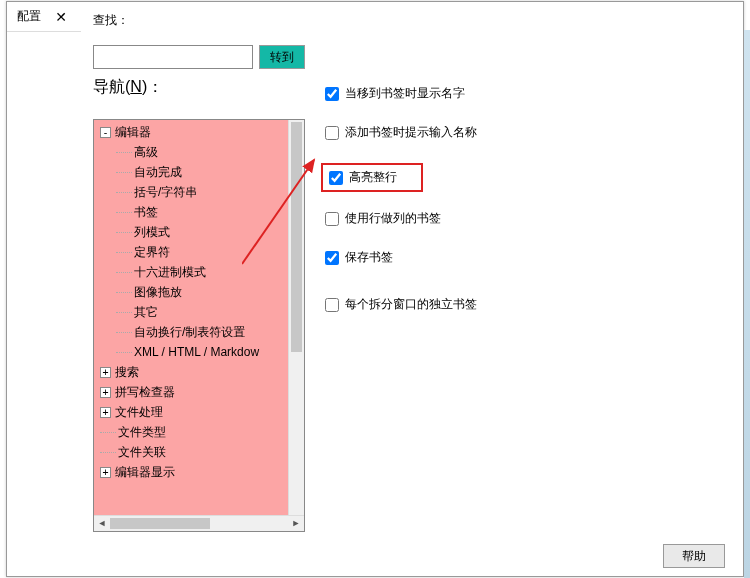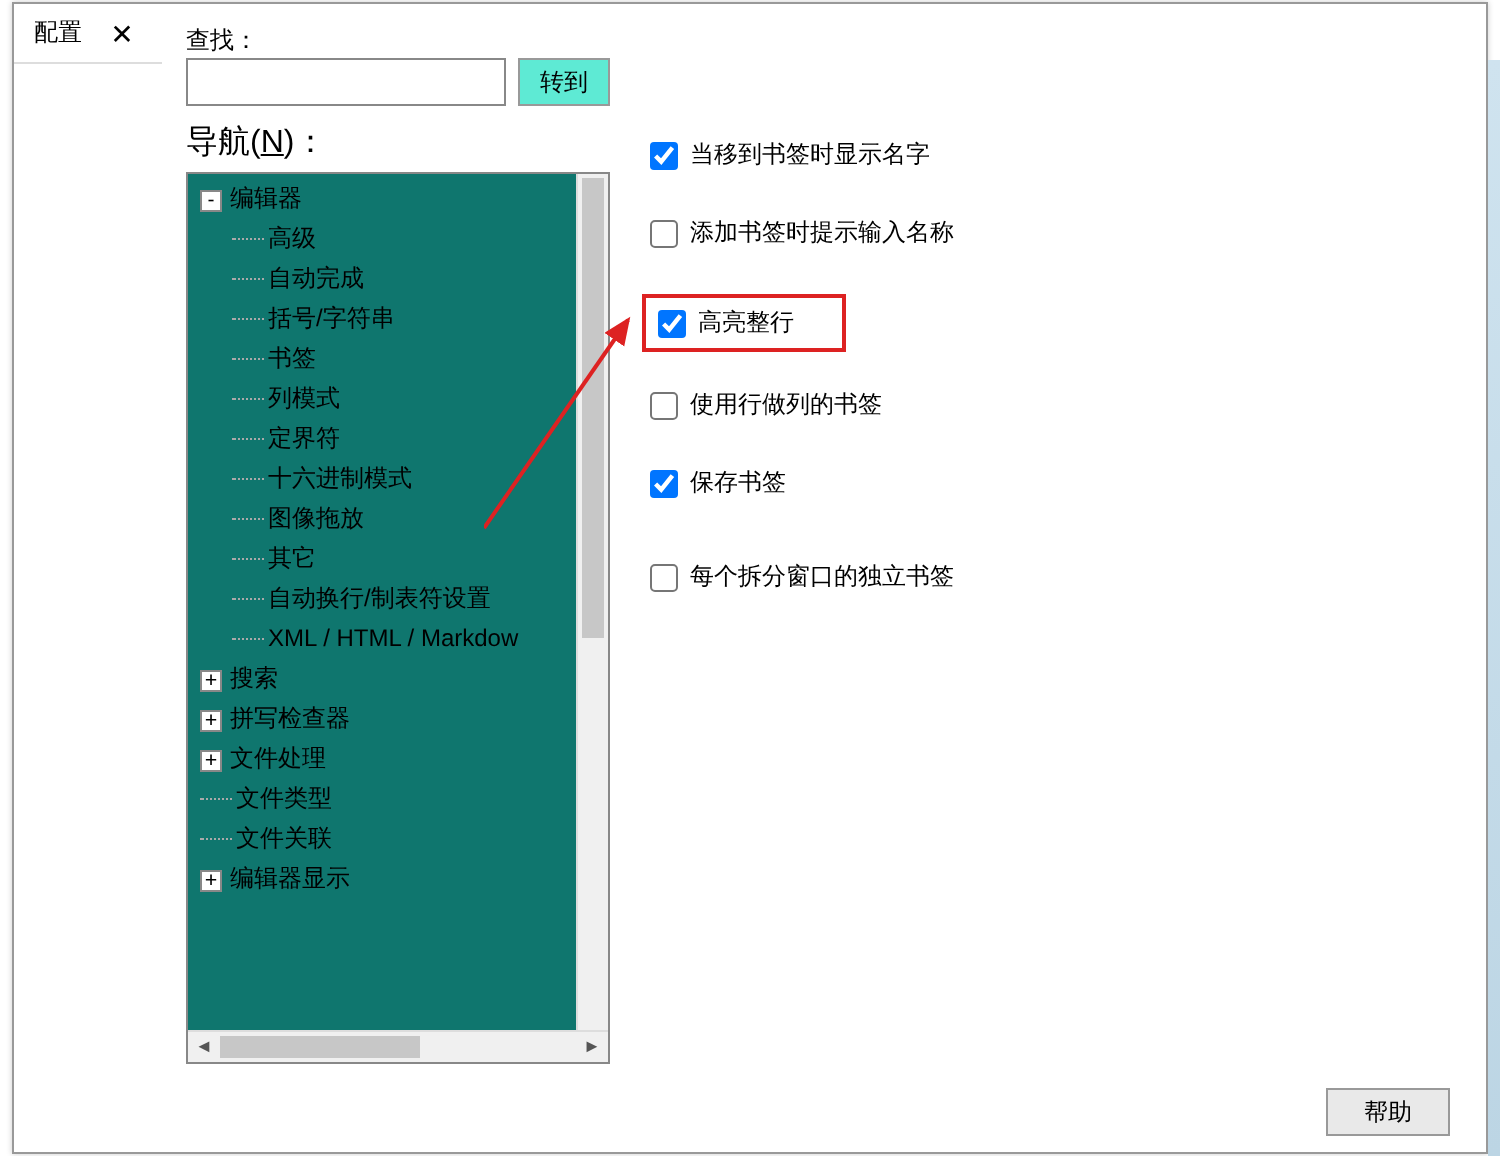--- a/index.html
+++ b/index.html
@@ -51,39 +51,39 @@
       flex: 1;
       display: flex;
       flex-direction: column;
       padding: 10px 12px 8px 12px;
     }
     .search-row {
       margin-bottom: 8px;
     }
     .search-label {
       display: block;
-      margin-bottom: 0;
+      margin-bottom: 16px;
       font-size: 12px;
     }
     .search-controls {
       display: flex;
       gap: 6px;
     }
     .search-input {
       width: 160px;
       height: 24px;
       border: 1px solid #888;
       padding: 0 4px;
       font-size: 12px;
     }
     .goto-btn {
       height: 24px;
       padding: 0 10px;
       border: 1px solid #999;
-      background: #5eead4;
+      background: #14b8a6;
       cursor: pointer;
       font-size: 12px;
     }
     .main-row {
       flex: 1;
       display: flex;
       gap: 12px;
       min-height: 0;
     }
     .left-col {
@@ -94,25 +94,26 @@
     .nav-label {
       margin-bottom: 4px;
       font-size: 16px;
     }
     .nav-label u {
       text-decoration: underline;
     }
     .tree-wrap {
       flex: 1;
       border: 1px solid #888;
-      background: #0f766e;
+      background: #fca5a5;
       position: relative;
       overflow: hidden;
       display: flex;
       flex-direction: column;
+      margin-top: 17px;
     }
     .tree-scroll {
       flex: 1;
       overflow: hidden;
       position: relative;
     }
     .tree {
       padding: 2px 0;
       font-size: 12px;
       line-height: 20px;

